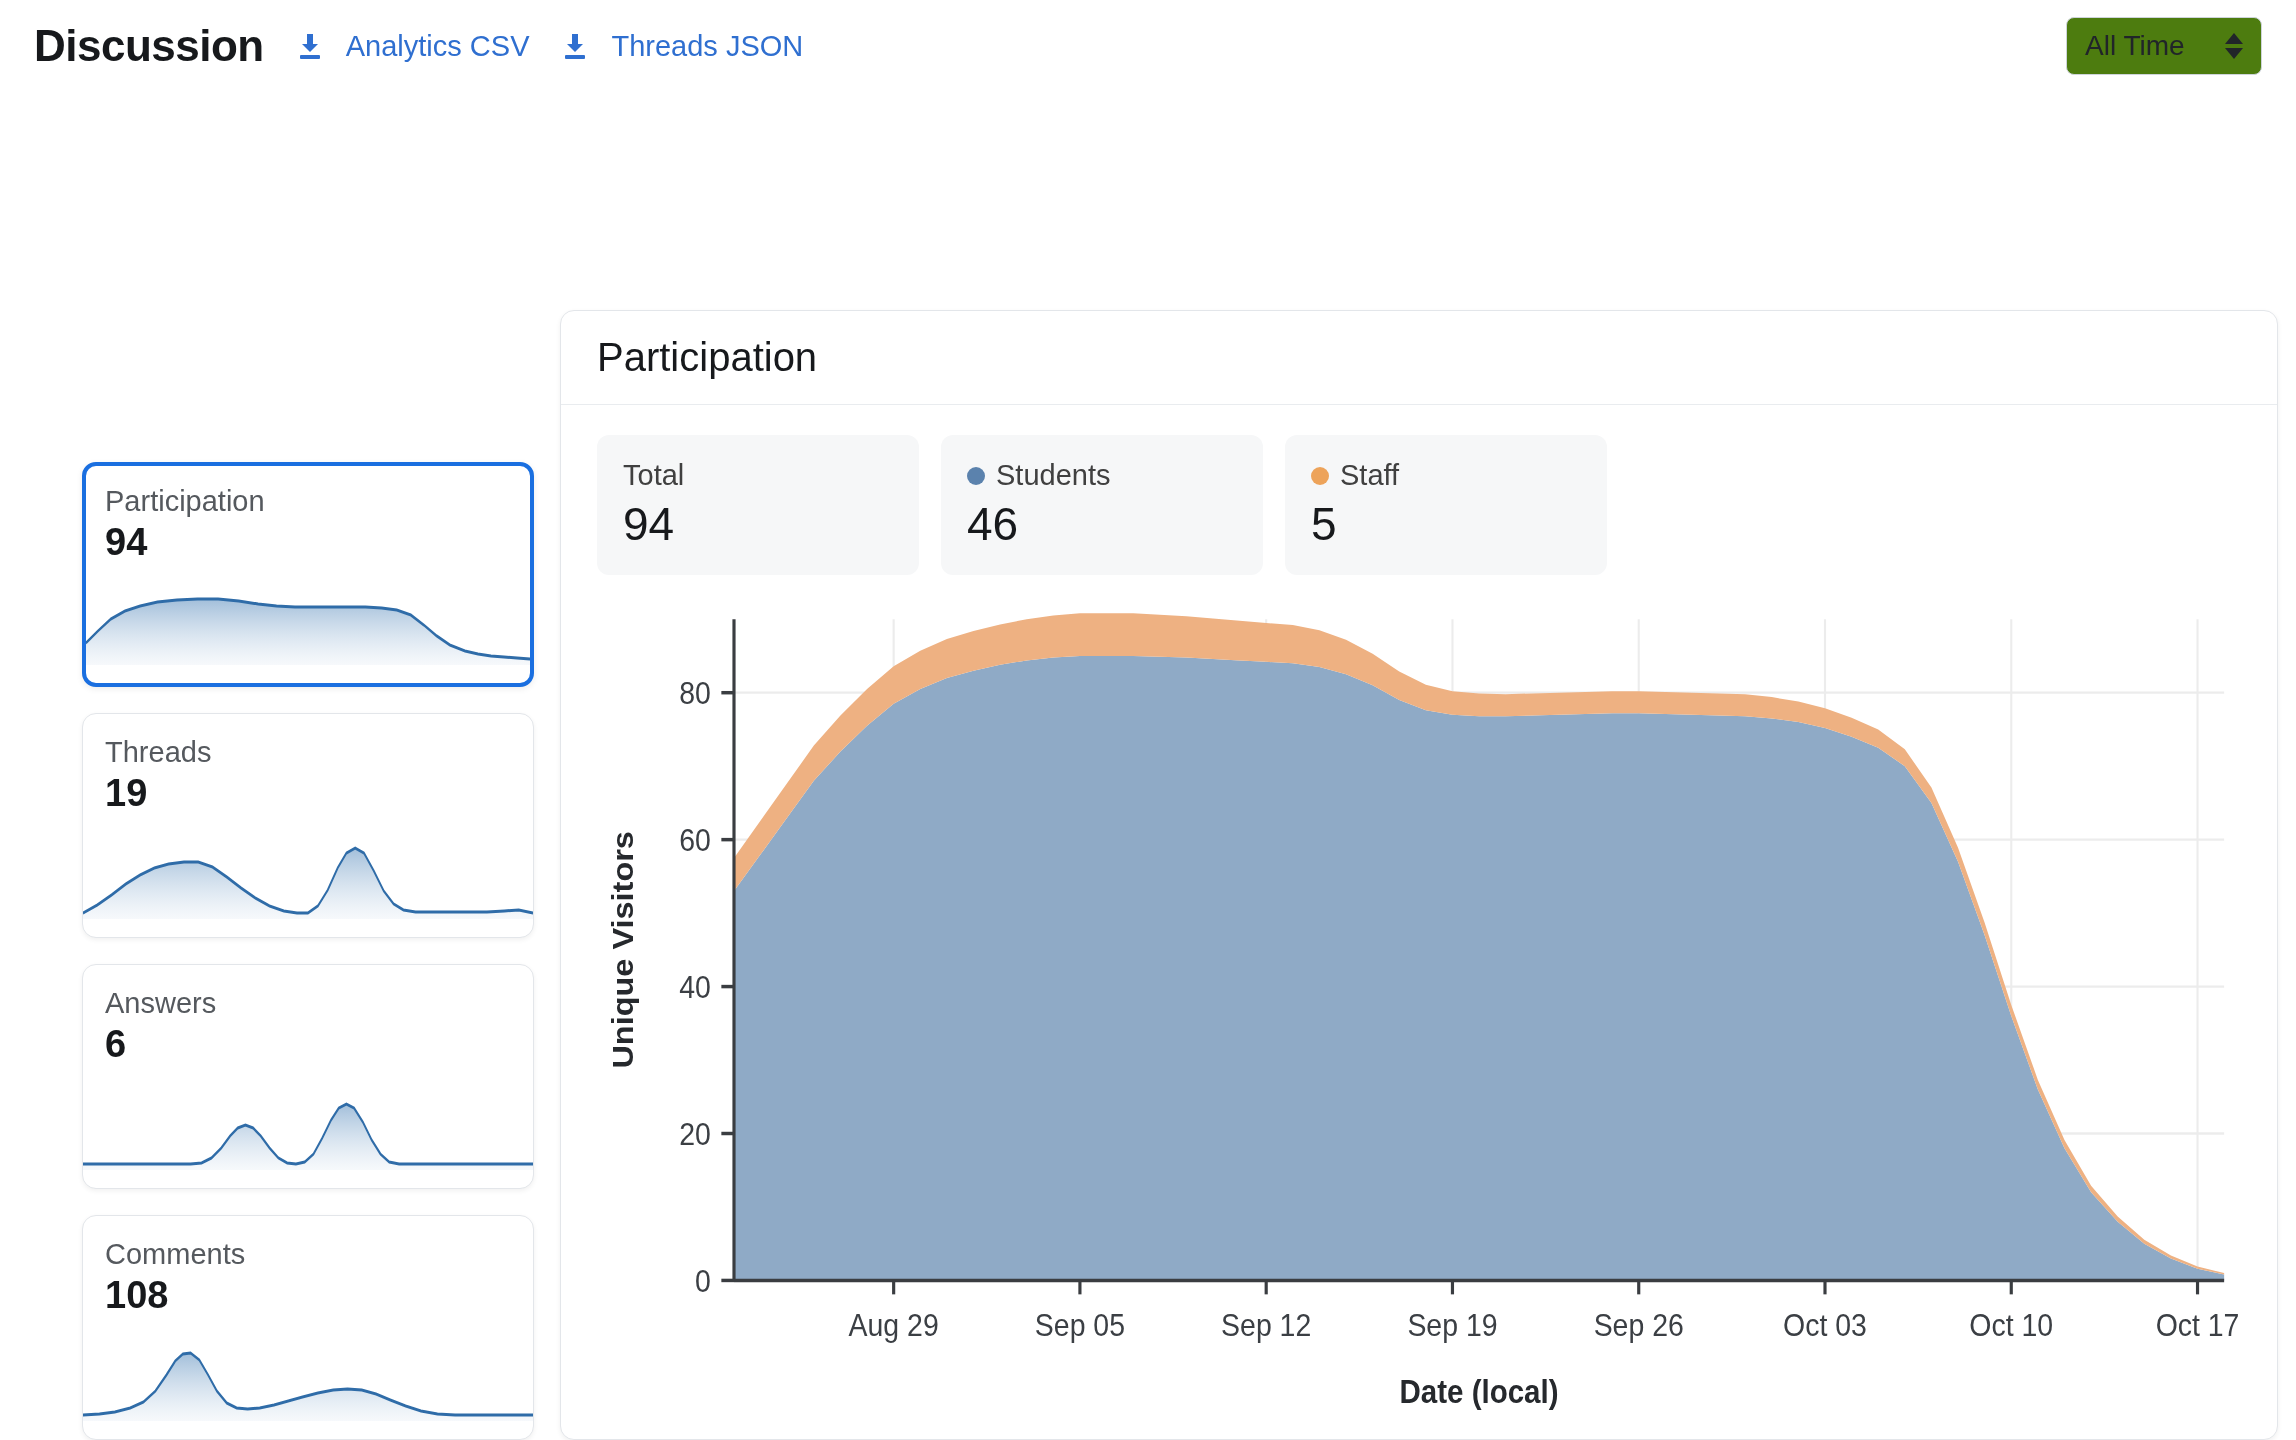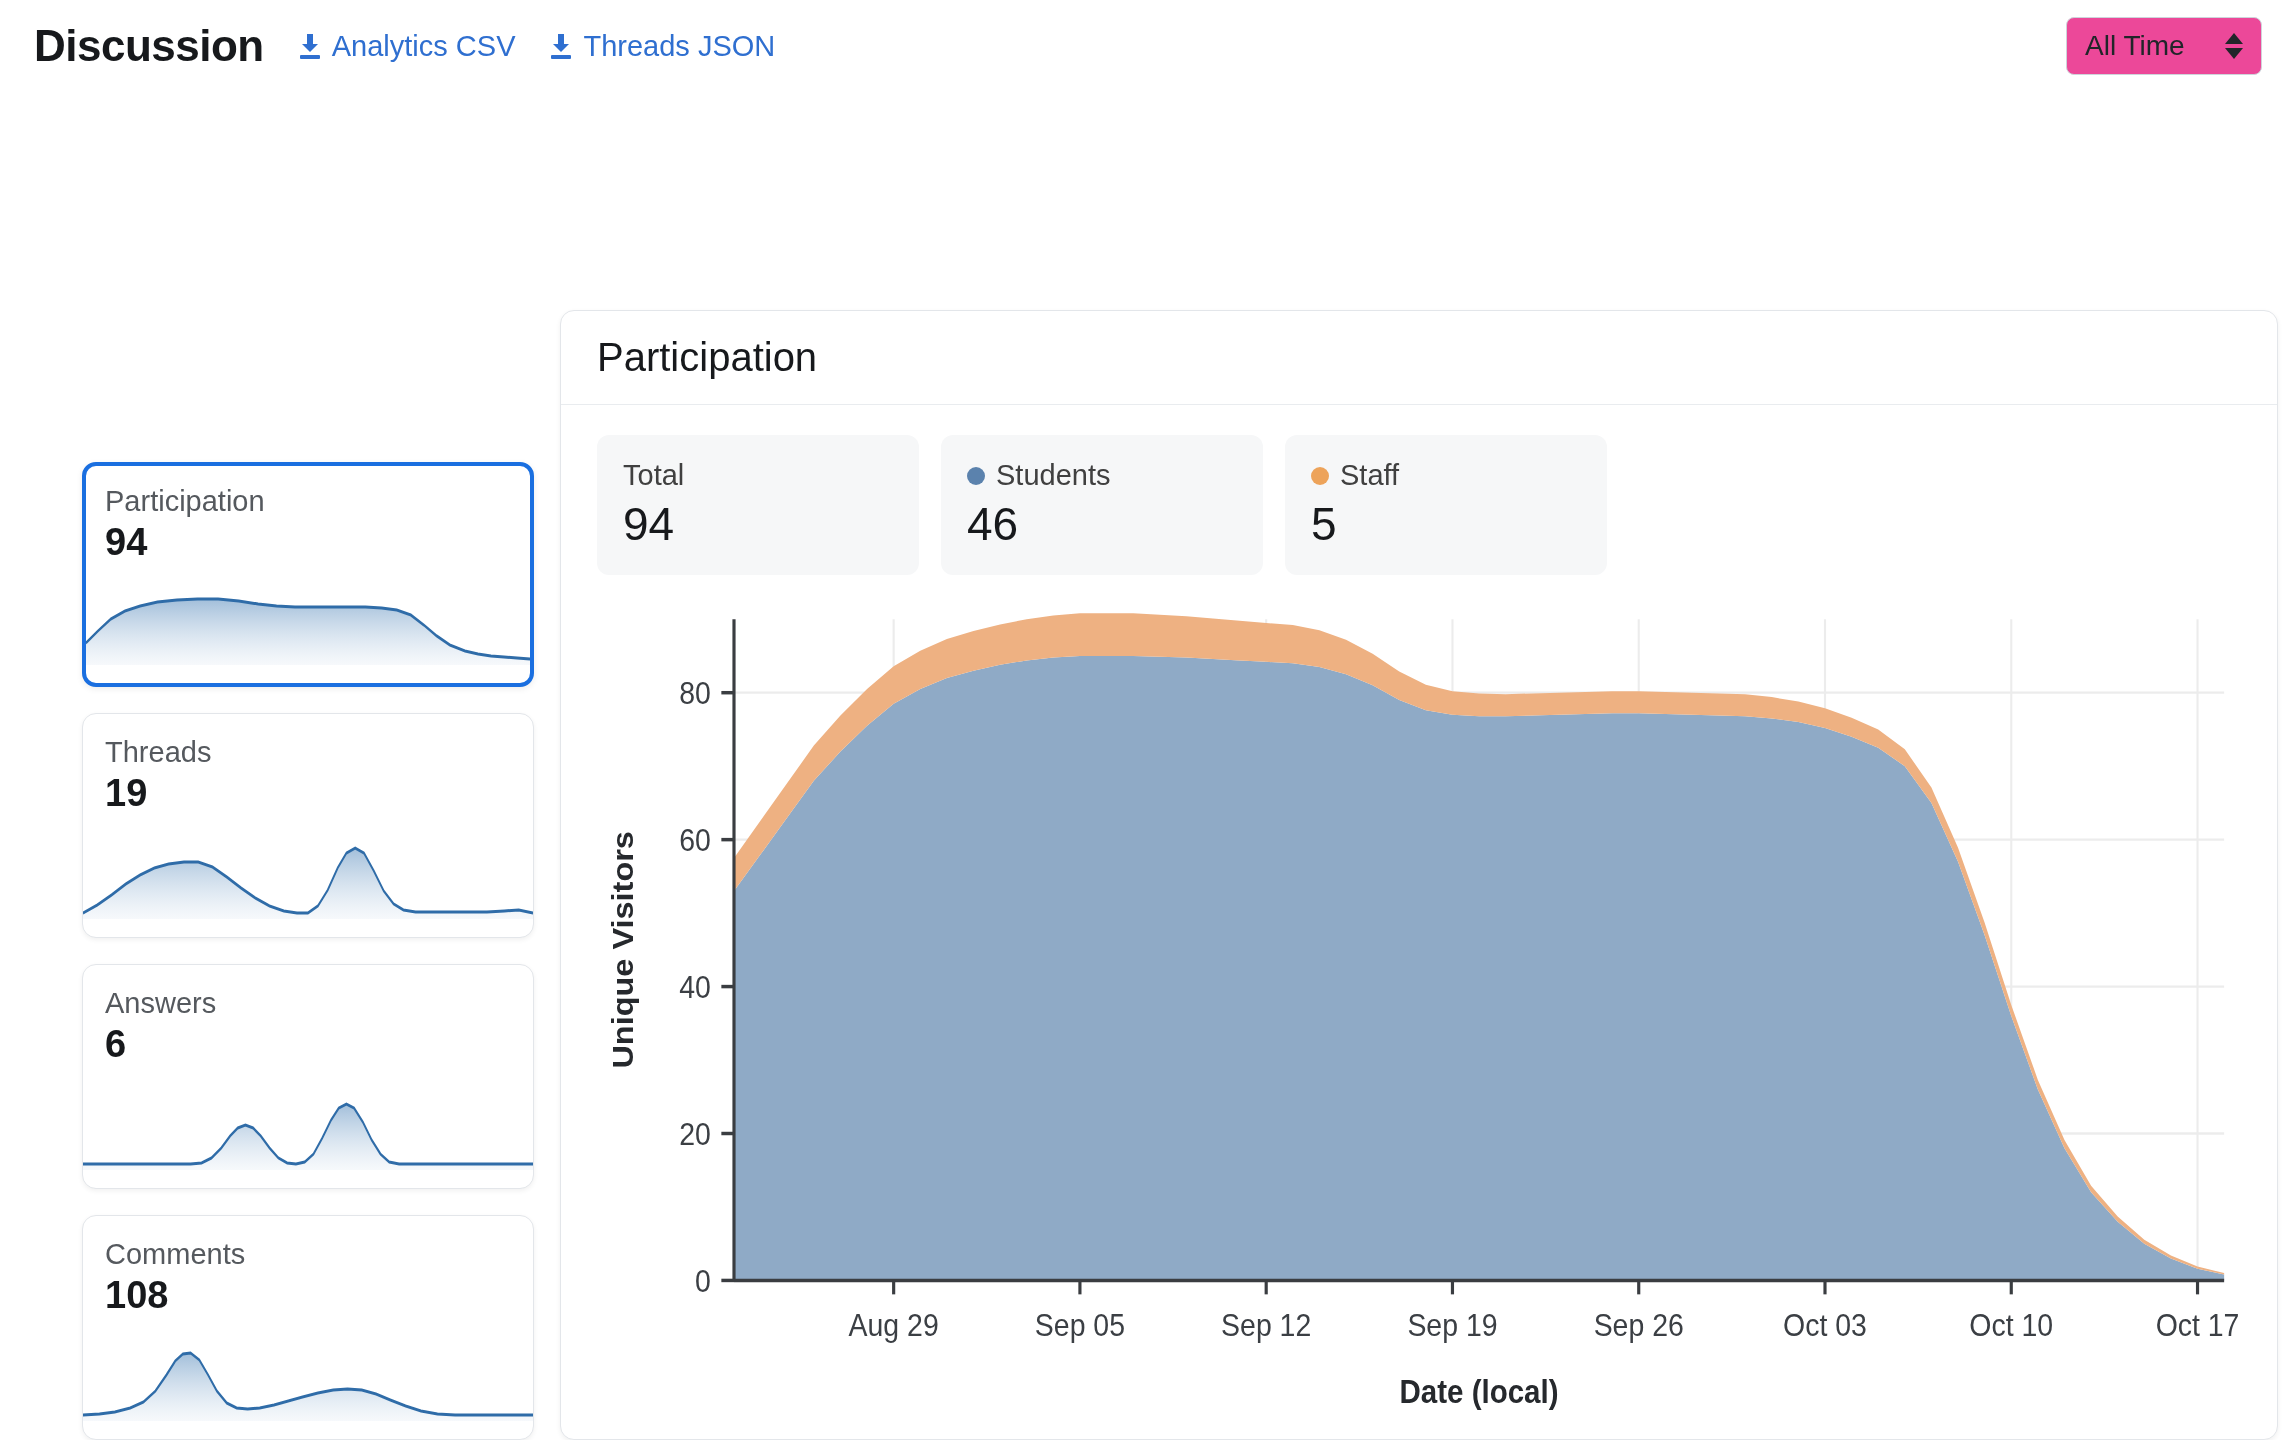--- a/index.html
+++ b/index.html
@@ -15,32 +15,32 @@
   
   .header {
     position: absolute; left: 0; top: 2px; width: 2296px; height: 88px;
     display: flex; align-items: center; padding: 0 34px;
   }
   .page-title {
     font-size: 44px; font-weight: bold; letter-spacing: -0.5px;
     color: #17191c; line-height: 1;
   }
   .dl-link {
-    display: flex; align-items: center; gap: 10px;
+    display: flex; align-items: center; gap: 24px;
     margin-left: 34px; color: #2f6fd0; font-size: 29px;
     text-decoration: none; cursor: pointer; white-space: nowrap;
   }
   .dl-icon { display: inline-block; width: 24px; height: 28px; flex: none; }
   .spacer { flex: 1 1 auto; }
 
   .range-select {
     display: flex; align-items: center; justify-content: space-between;
     width: 196px; height: 58px; padding: 0 18px;
     border: 1px solid #ced4da; border-radius: 8px;
-    background: #ec4899; font-size: 28px; color: #212529;
+    background: #4d7c0f; font-size: 28px; color: #212529;
     cursor: pointer;
   }
   .sel-arrows { display: flex; flex-direction: column; gap: 4px; line-height: 0; }
   .arr { width: 0; height: 0; border-left: 9px solid transparent; border-right: 9px solid transparent; }
   .arr-up { border-bottom: 11px solid #212529; }
   .arr-dn { border-top: 11px solid #212529; }
 
   
   .body-row {
     position: absolute; left: 0; top: 88px; width: 2296px; height: 1352px;

